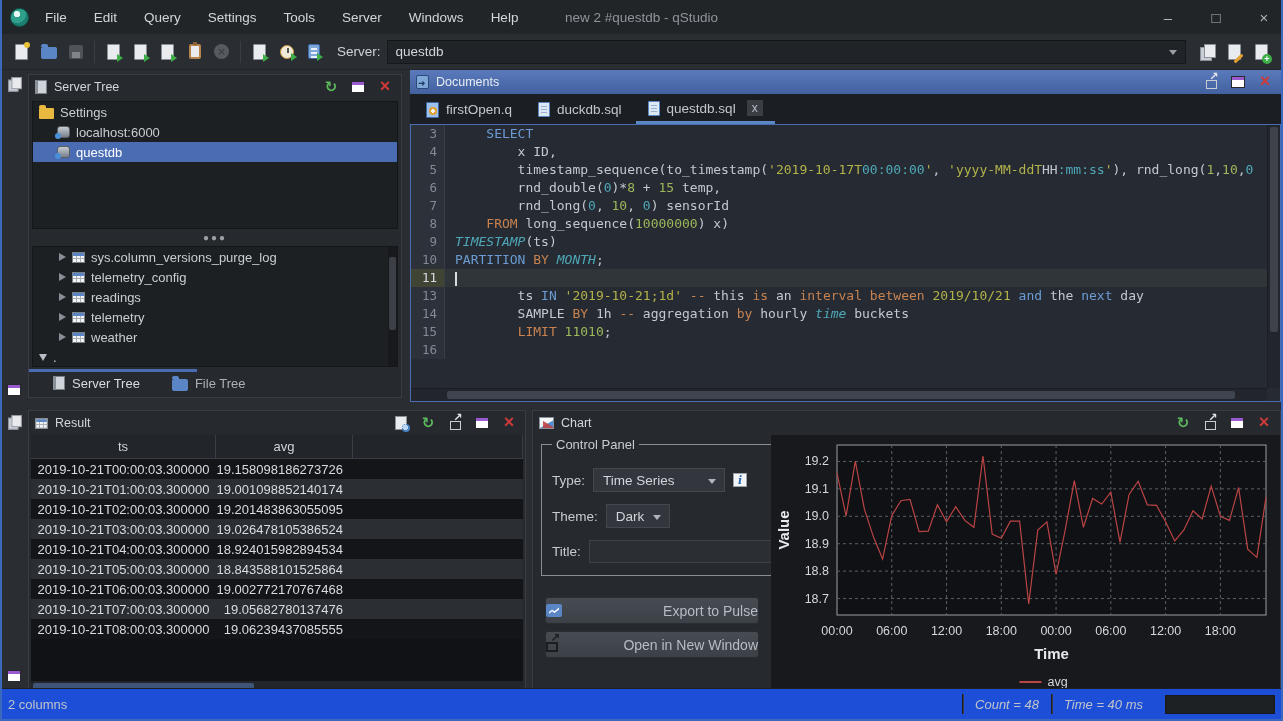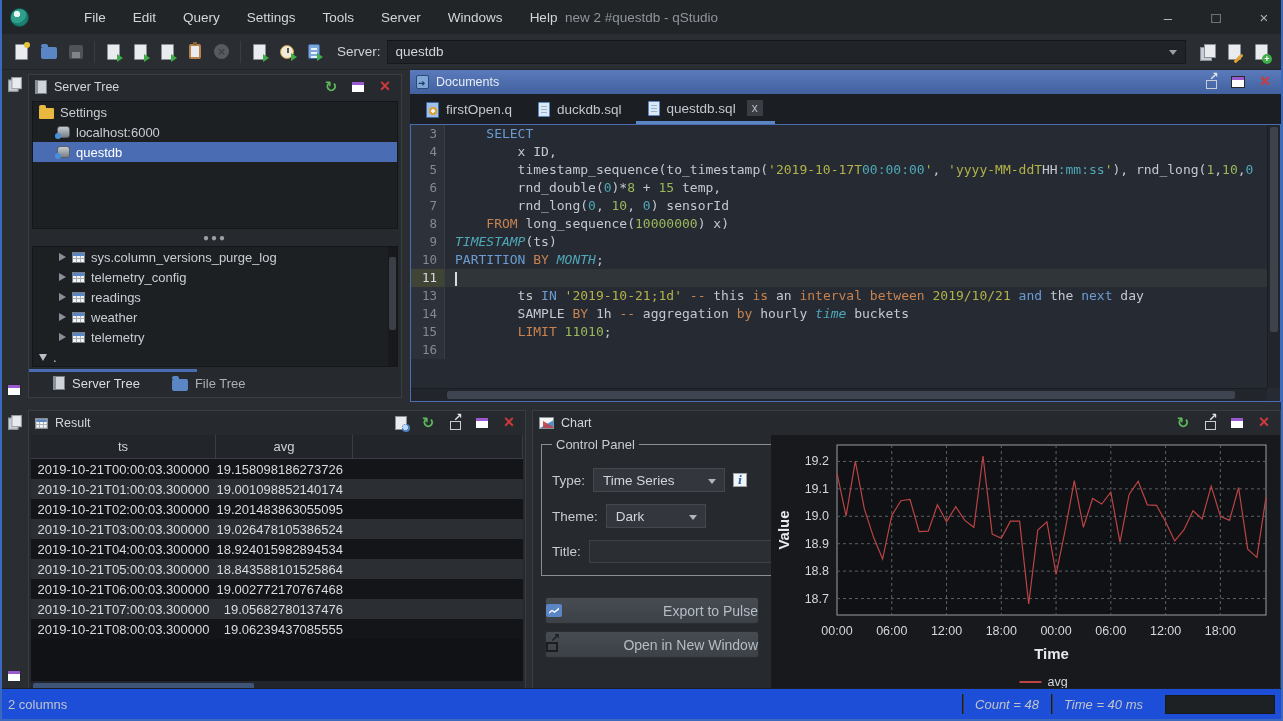--- a/index.html
+++ b/index.html
@@ -9,21 +9,21 @@
   .edge{position:absolute;background:#3a69bd;z-index:50;pointer-events:none;}
   .edge-l{left:0;top:0;bottom:0;width:2px;} .edge-r{right:0;top:0;bottom:0;width:2px;}
   .edge-b{left:0;right:0;bottom:0;height:2px;}
 
   
   .titlebar{position:absolute;left:0;top:0;width:100%;height:34px;background:#222528;
             display:flex;align-items:center;padding:0 10px;}
   .logo{width:19px;height:19px;border-radius:50%;flex:none;margin-right:16px;
         background:radial-gradient(circle at 35% 30%,#e8f6f2 0 18%,#2fa08c 20% 55%,#1c7f70 56% 100%);
         border:1px solid #0f5a50;}
-  .menubar{display:flex;gap:27px;margin-left:39px;}
+  .menubar{display:flex;gap:27px;}
   .menu-item{color:#d2d5da;font-size:13.5px;cursor:default;}
   .win-title{position:absolute;left:50%;transform:translateX(-50%);color:#8f959d;font-size:13.5px;}
   .win-controls{margin-left:auto;display:flex;gap:30px;align-items:center;color:#aeb4bc;font-size:15px;}
   .win-controls span{width:18px;text-align:center;}
 
   
   .toolbar{position:absolute;left:0;top:34px;width:100%;height:36px;background:#2a2d31;
            display:flex;align-items:center;padding:0 8px;border-bottom:1px solid #222528;}
   .tbtn{width:27px;height:26px;display:flex;align-items:center;justify-content:center;flex:none;}
   .tsep{width:1px;height:22px;background:#202327;border-right:1px solid #3a3e44;margin:0 5px;flex:none;}
@@ -323,26 +323,26 @@
             <span>telemetry_config</span>
           </div>
           <div class="tree-row" style="padding-left: 26px;">
             <span class="arrow-right"></span>
             <span class="ic ic-table"></span>
             <span>readings</span>
           </div>
           <div class="tree-row" style="padding-left: 26px;">
             <span class="arrow-right"></span>
             <span class="ic ic-table"></span>
-            <span>weather</span>
+            <span>telemetry</span>
           </div>
           <div class="tree-row" style="padding-left: 26px;">
             <span class="arrow-right"></span>
             <span class="ic ic-table"></span>
-            <span>telemetry</span>
+            <span>weather</span>
           </div>
           <div class="vscroll">
             <div class="thumb" style="top:8%;height:62%;"></div>
           </div>
       <div class="tree-row">
             <span class="arrow-down"></span>
             <span>.</span>
           </div>
         </div>
       <div class="side-tabbar" id="side-tabs">
@@ -538,21 +538,21 @@
             <legend>Control Panel</legend>
             <div class="frow">
               <label>Type:</label>
               <div class="select" style="width:132px;">
                 <span>Time Series</span>
               </div>
               <span class="ic ic-info"></span>
             </div>
             <div class="frow">
               <label>Theme:</label>
-              <div class="select" style="width:100px;">
+              <div class="select" style="width:64px;">
                 <span>Dark</span>
               </div>
             </div>
             <div class="frow">
               <label>Title:</label>
               <input class="titlein" value="" style="">
             </div>
           </fieldset>
           <div style="height:14px;"></div>
           <div class="cbtn">

